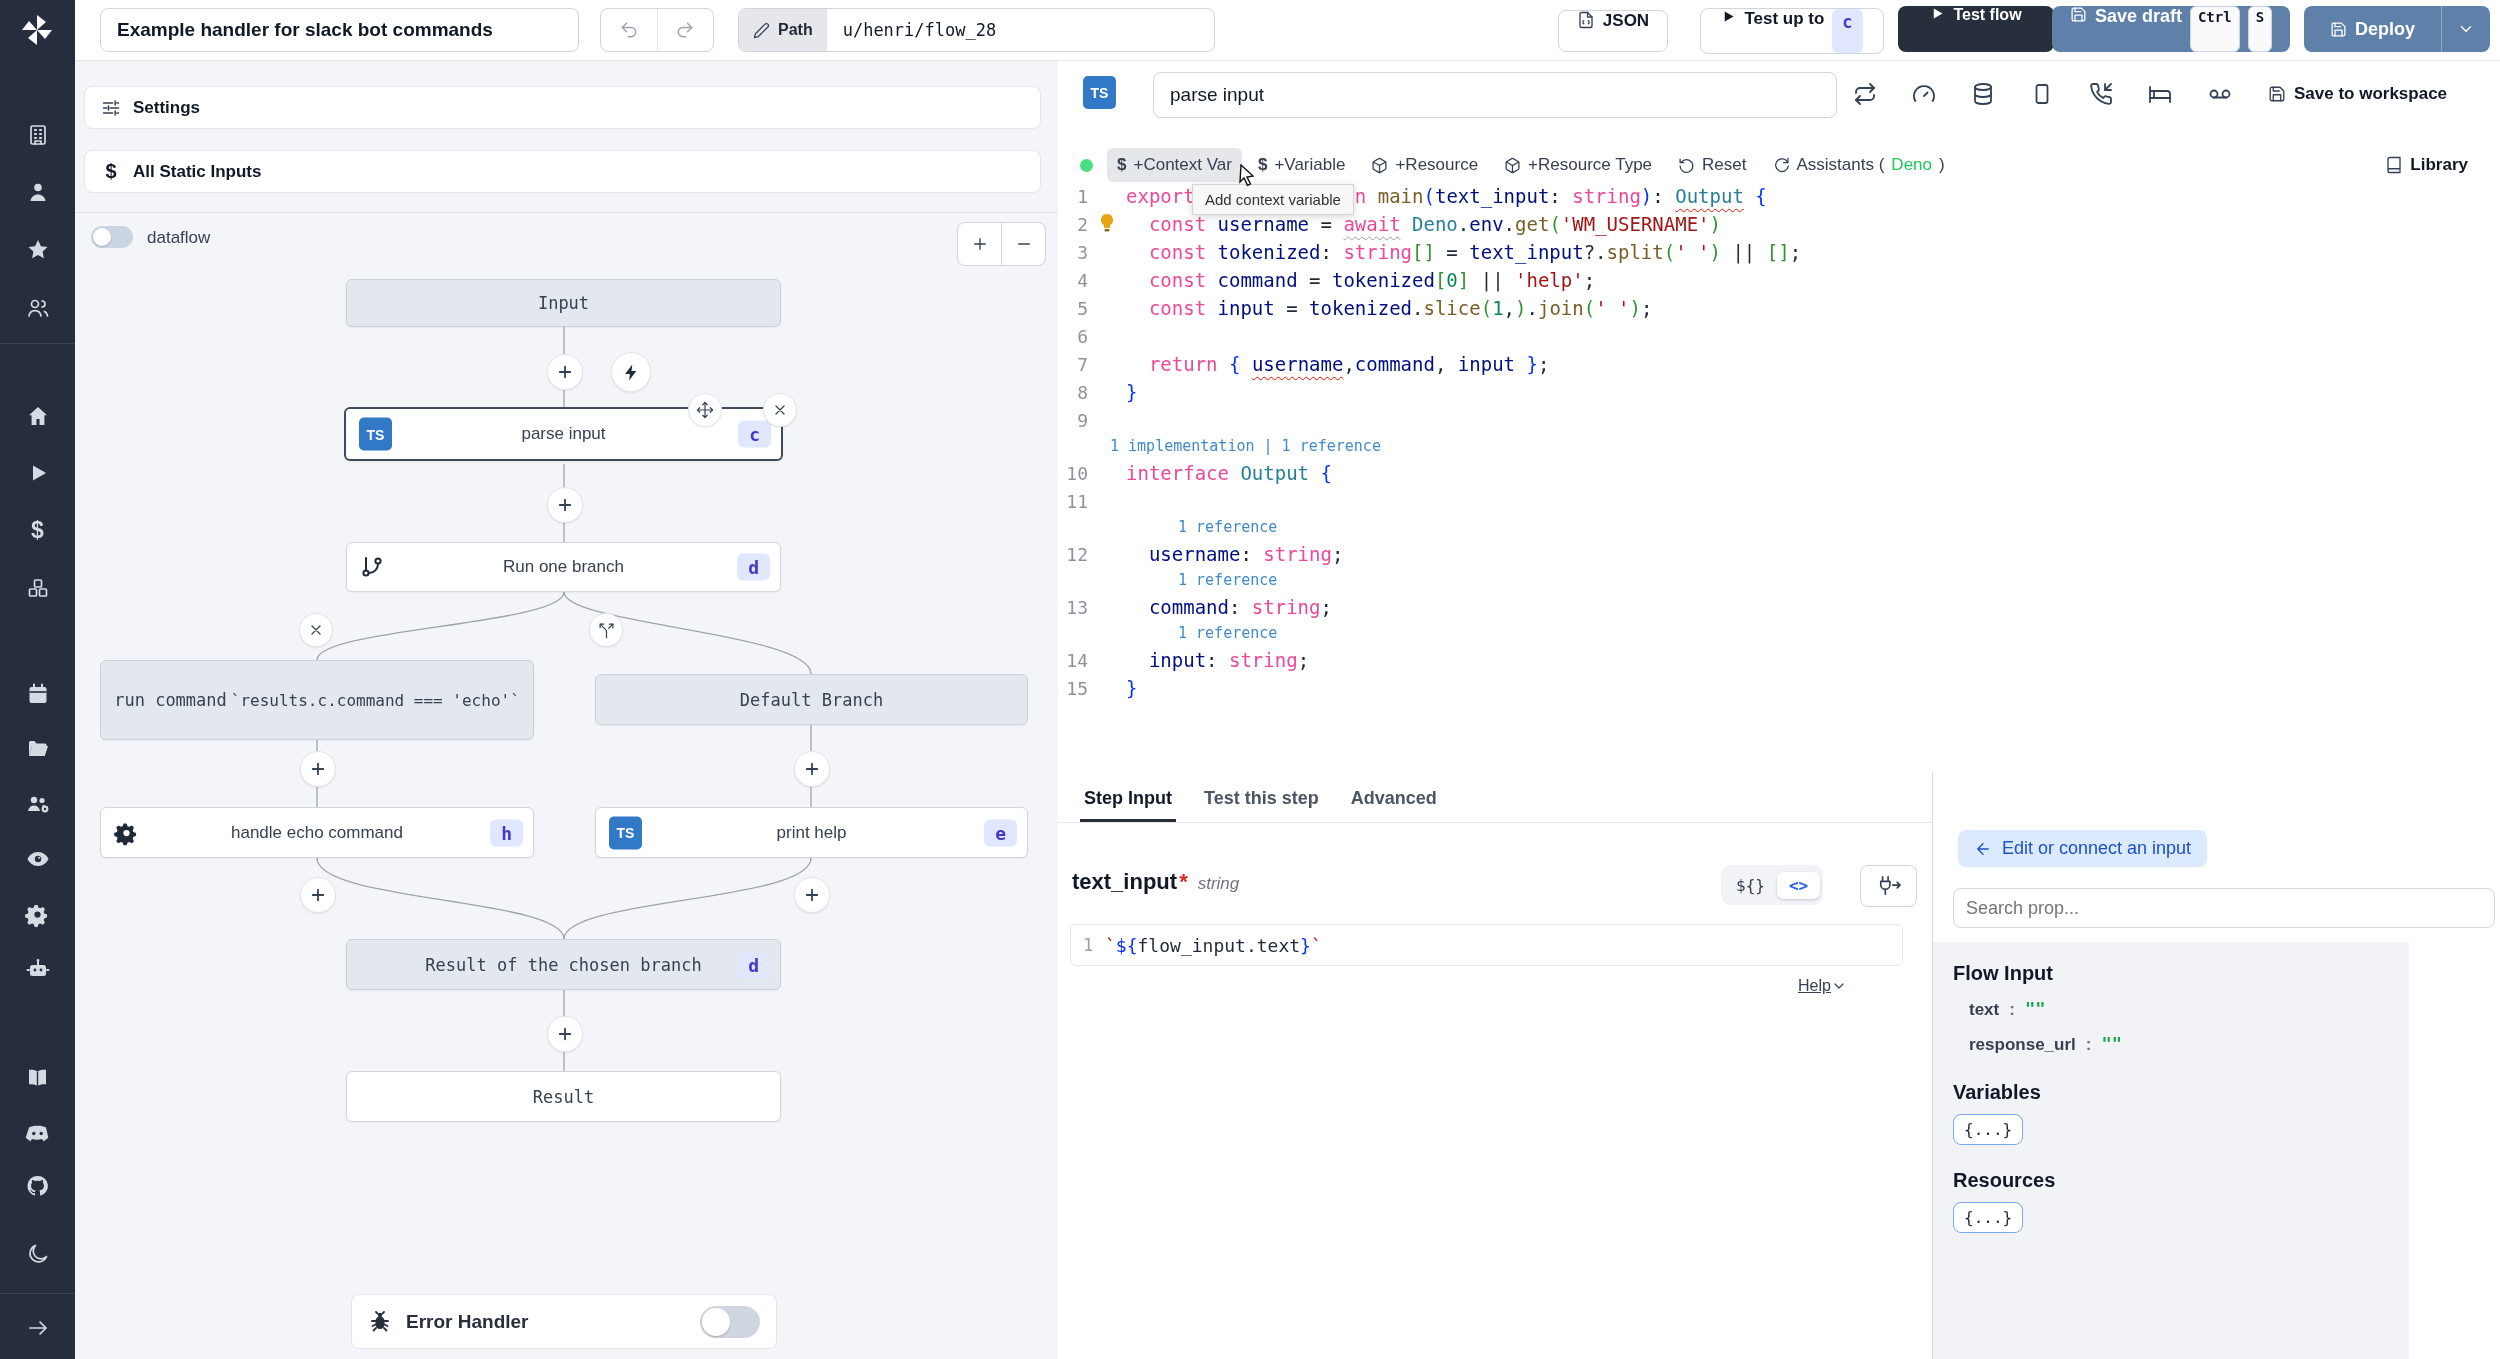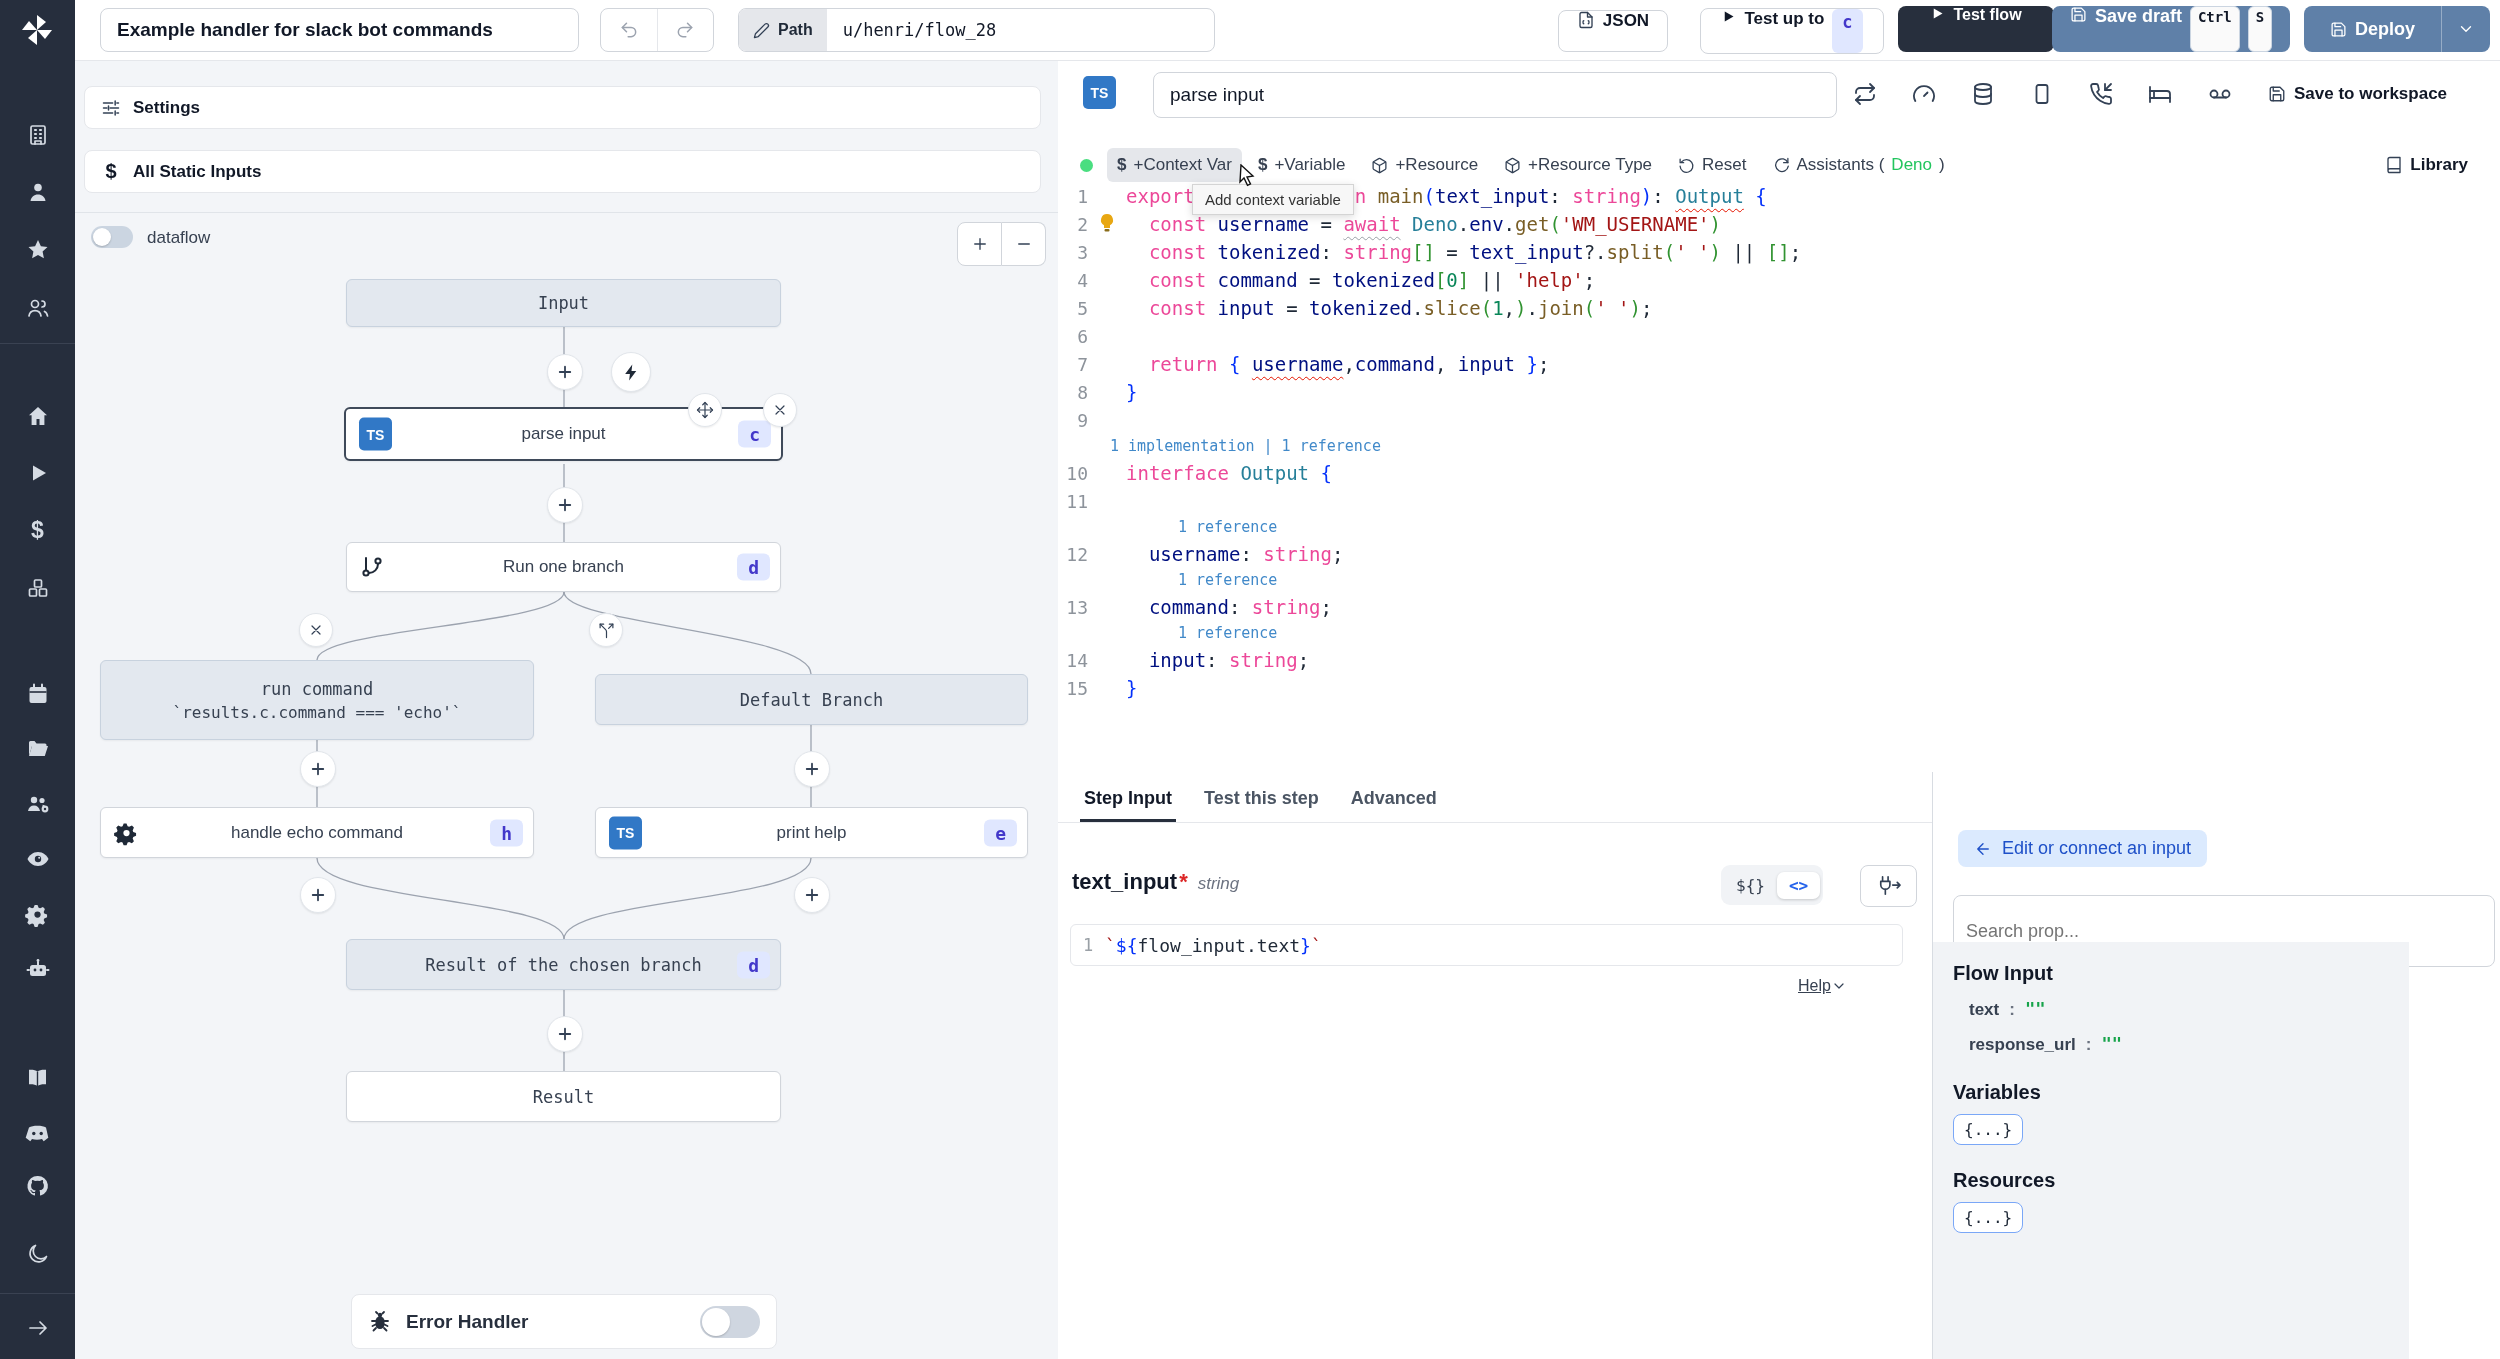--- a/index.html
+++ b/index.html
@@ -370,21 +370,21 @@
       </svg>
   </div>
   <div class="pcirc" style="left:514px;top:553px;width:32px;height:32px">
     <svg width="17" height="17" viewBox="0 0 24 24" class="ic" style="stroke-width:1.7">
       <path d="M16 3h5v5M8 3H3v5"></path>
         <path d="M12 22v-8.3a4 4 0 0 0-1.2-2.9L3 3"></path>
         <path d="m15 9 6-6"></path>
       </svg>
   </div>
 
-  <div class="node node-gray" style="left:25px;top:600px;width:434px;height:80px;flex-direction:column;gap:4px;z-index:2">
+  <div class="node node-gray" style="left:25px;top:600px;width:434px;height:80px;flex-direction:row;gap:4px;z-index:2">
     <span class="nlabel mono" style="font-size:17px">run command</span>
     <span class="nlabel mono" style="font-size:16px">`results.c.command === 'echo'`</span>
   </div>
   <div class="node node-gray" style="left:520px;top:614px;width:433px;height:51px;z-index:2">
     <span class="nlabel mono">Default Branch</span>
   </div>
 
   <div class="pcirc" style="left:225px;top:691px">
     <svg width="18" height="18" viewBox="0 0 24 24" class="ic" style="stroke-width:2.4">
         <path d="M12 5v14M5 12h14"></path>
@@ -618,21 +618,21 @@
     </div>
   </div>
 
   <div class="abs" style="left:875px;top:0;width:567px;height:587px">
     <div class="abs" style="left:25px;top:58px;background:#dbeafe;color:#1e50c8;border-radius:8px;padding:8px 16px;display:flex;align-items:center;gap:10px;font-size:18px;font-weight:500;cursor:pointer">
       <svg width="18" height="18" viewBox="0 0 24 24" class="ic" style="stroke:#1e50c8">
           <path d="M19 12H5M12 19l-7-7 7-7"></path>
         </svg>
       <span>Edit or connect an input</span>
     </div>
-    <input class="abs" style="left: 20px; top: 123px; width: 516px; height: 38px; border: 1px solid rgb(209, 213, 219); border-radius: 8px; padding: 16px 12px; font-size: 18px; outline: none; color: rgb(17, 24, 39);" placeholder="Search prop...">
+    <input class="abs" style="left: 20px; top: 116px; width: 516px; height: 38px; border: 1px solid rgb(209, 213, 219); border-radius: 8px; padding: 0px 12px; font-size: 18px; outline: none; color: rgb(17, 24, 39);" placeholder="Search prop...">
     <div class="abs" style="left:0;top:170px;width:476px;height:417px;background:#f1f3f6;padding:20px 0 0 20px;box-sizing:border-box">
       <div style="font-weight:700;font-size:20px;color:#111827">Flow Input</div>
       <div style="margin:14px 0 0 16px;font-size:17px;display:flex;gap:10px;align-items:baseline;cursor:pointer">
         <span style="color:#374151;font-weight:600">text</span>
         <span style="color:#6b7280;font-weight:700">:</span>
         <span class="mono" style="color:#16a34a;font-weight:700">""</span>
       </div>
       <div style="margin:14px 0 0 16px;font-size:17px;display:flex;gap:10px;align-items:baseline;cursor:pointer">
         <span style="color:#374151;font-weight:600">response_url</span>
         <span style="color:#6b7280;font-weight:700">:</span>

